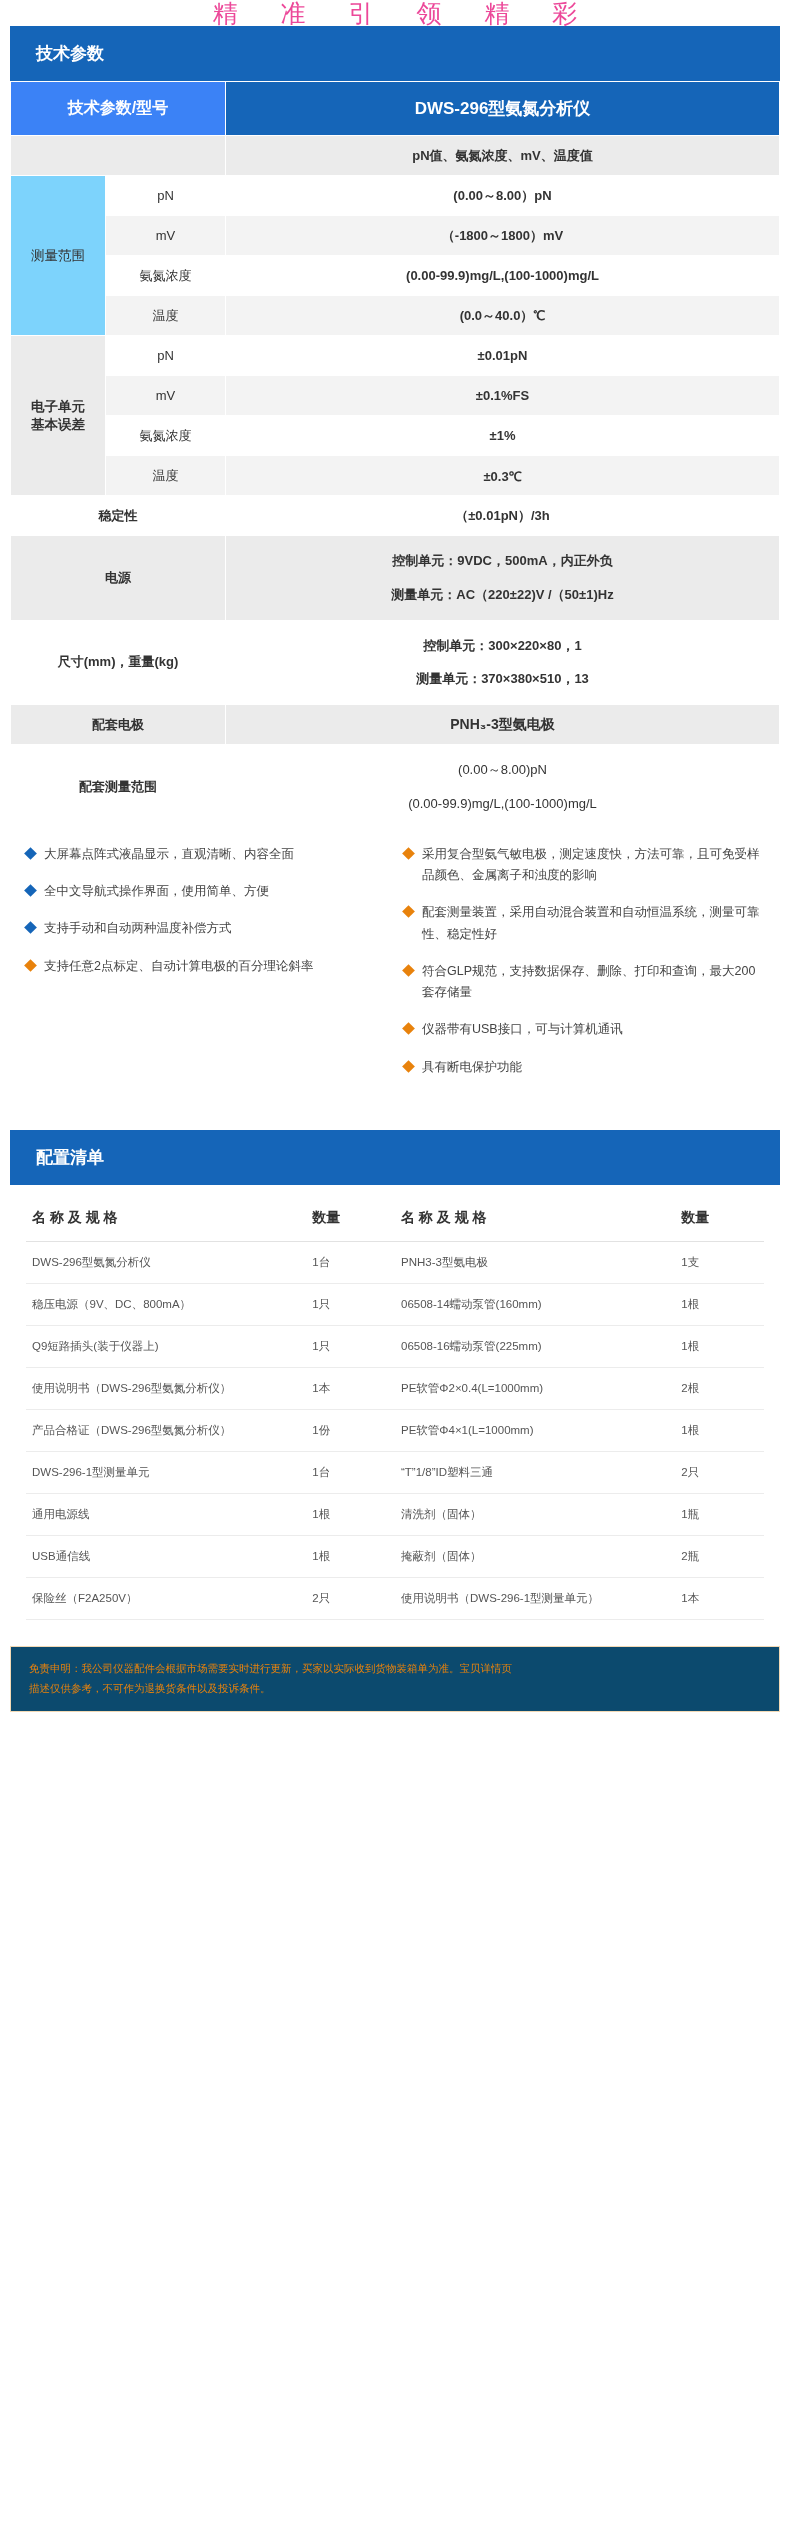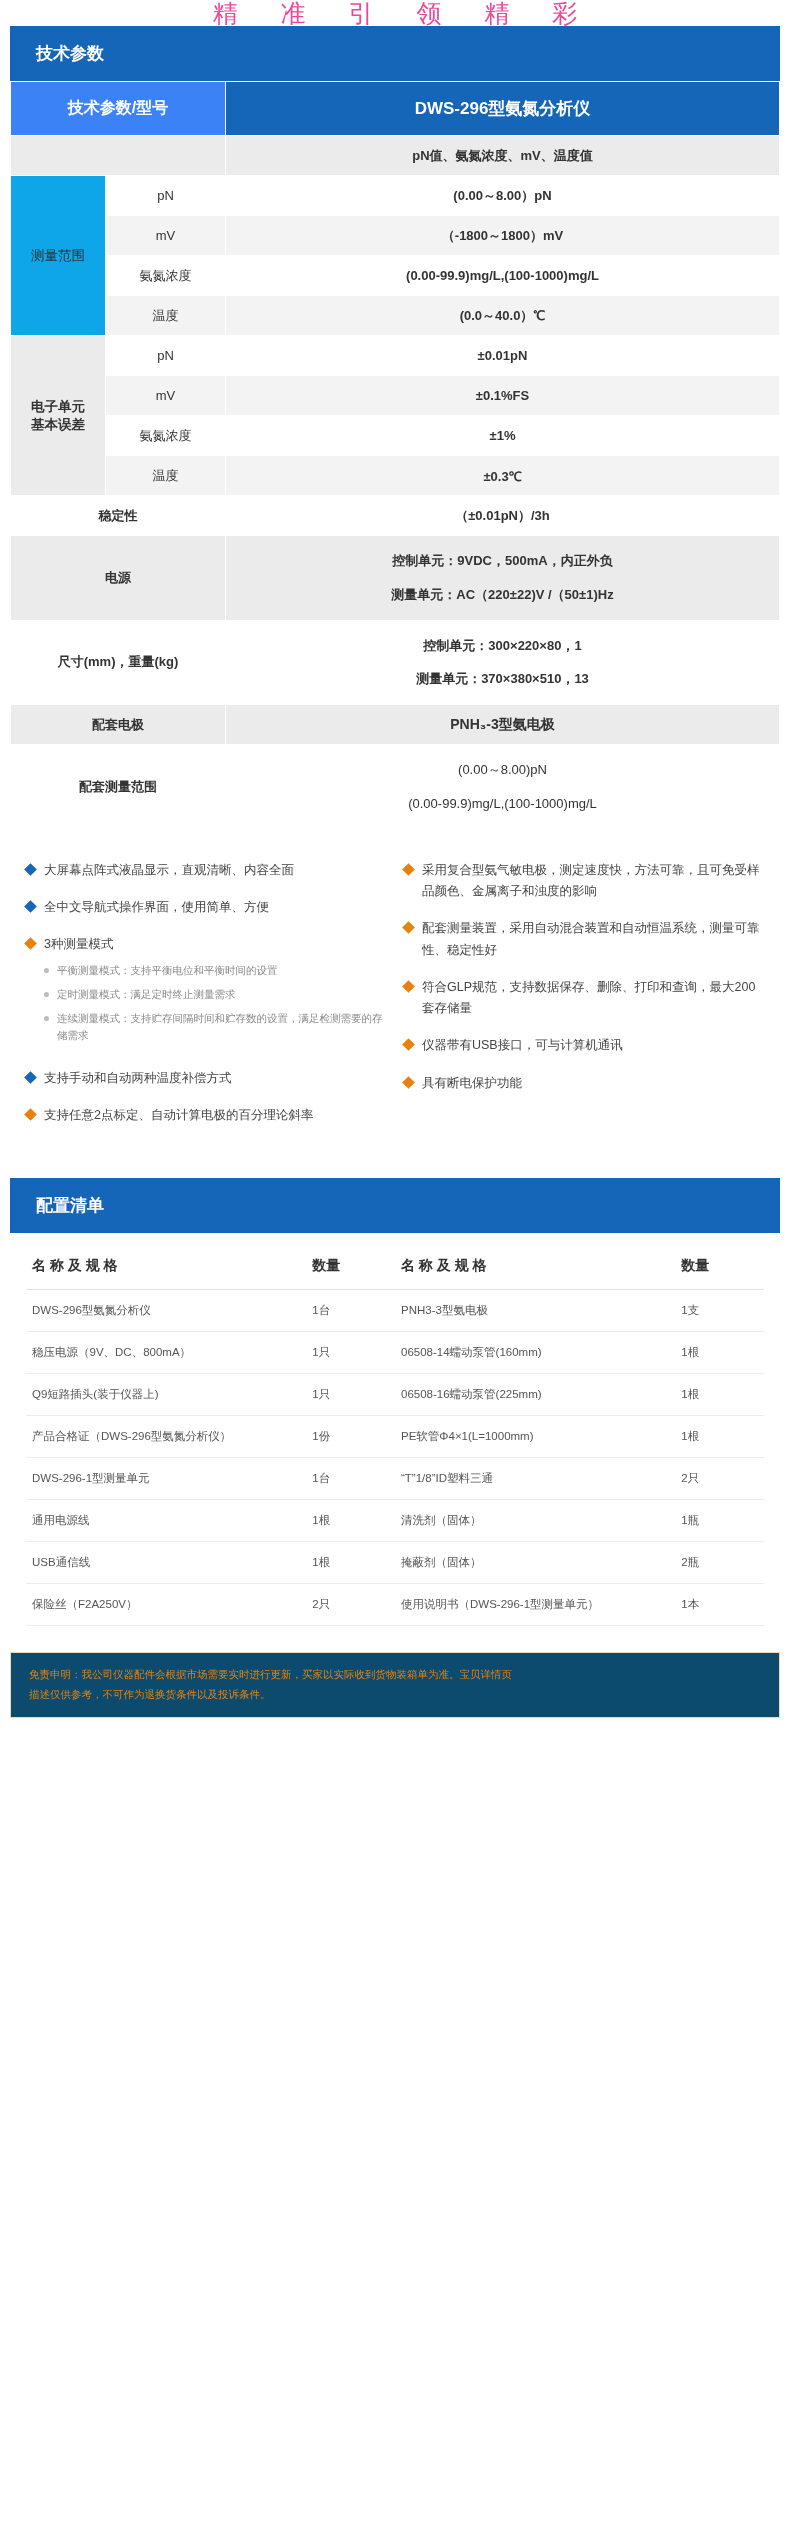--- a/index.html
+++ b/index.html
@@ -54,36 +54,36 @@
     font-size: 16px;
     font-weight: bold;
     height: 54px;
   }
   .hdr-blue {
     background: #1565b8;
     color: #fff;
     font-size: 17px;
     font-weight: bold;
   }
-  .cell-gray-dark { background: #0ea5e9; color:#333; }
+  .cell-gray-dark { background: #7dd3fc; color:#333; }
   .cell-gray-lt   { background: #ebebeb; color:#333; }
   .cell-gray-xlt  { background: #f3f3f3; color:#333; }
   .cell-white     { background: #ffffff; color:#333; }
   .bold { font-weight: bold; }
   .tall { height: 40px; font-weight: bold; }
   .row-lbl { font-size: 13.5px; }
   .val-big { font-size: 14px; }
 
   
   .features {
     display: flex;
     padding: 14px 26px 10px 26px;
     gap: 18px;
   }
-  .feat-col { width: 50%; margin-top: 16px; }
+  .feat-col { width: 50%; }
   .feat-item {
     display: flex;
     align-items: flex-start;
     margin-bottom: 16px;
     font-size: 12.5px;
     line-height: 1.7;
     color: #444;
   }
   .feat-item .dia {
     flex: 0 0 auto;
@@ -252,40 +252,20 @@
       <div class="feat-item">
         <span class="dia dia-blue"></span>
         <span>大屏幕点阵式液晶显示，直观清晰、内容全面</span>
       </div>
 
       <div class="feat-item">
         <span class="dia dia-blue"></span>
         <span>全中文导航式操作界面，使用简单、方便</span>
       </div>
 
-      <div class="feat-item">
-        <span class="dia dia-orange"></span>
-        <div>
-          <span>3种测量模式</span>
-          <ul class="sub-list">
-            <li>
-              <span class="dot"></span>
-              <span>平衡测量模式：支持平衡电位和平衡时间的设置</span>
-            </li>
-            <li>
-              <span class="dot"></span>
-              <span>定时测量模式：满足定时终止测量需求</span>
-            </li>
-            <li>
-              <span class="dot"></span>
-              <span>连续测量模式：支持贮存间隔时间和贮存数的设置，满足检测需要的存储需求</span>
-            </li>
-          </ul>
-        </div>
-      </div>
 
       <div class="feat-item">
         <span class="dia dia-blue"></span>
         <span>支持手动和自动两种温度补偿方式</span>
       </div>
 
       <div class="feat-item">
         <span class="dia dia-orange"></span>
         <span>支持任意2点标定、自动计算电极的百分理论斜率</span>
       </div>
@@ -338,20 +318,26 @@
         <td>06508-14蠕动泵管(160mm)</td>
         <td class="c-qty">1根</td>
       </tr>
       <tr>
         <td>Q9短路插头(装于仪器上)</td>
         <td class="c-qty">1只</td>
         <td>06508-16蠕动泵管(225mm)</td>
         <td class="c-qty">1根</td>
       </tr>
       <tr>
+        <td>使用说明书（DWS-296型氨氮分析仪）</td>
+        <td class="c-qty">1本</td>
+        <td>PE软管Φ2×0.4(L=1000mm)</td>
+        <td class="c-qty">2根</td>
+      </tr>
+      <tr>
         <td>产品合格证（DWS-296型氨氮分析仪）</td>
         <td class="c-qty">1份</td>
         <td>PE软管Φ4×1(L=1000mm)</td>
         <td class="c-qty">1根</td>
       </tr>
       <tr>
         <td>DWS-296-1型测量单元</td>
         <td class="c-qty">1台</td>
         <td>“T”1/8”ID塑料三通</td>
         <td class="c-qty">2只</td>

